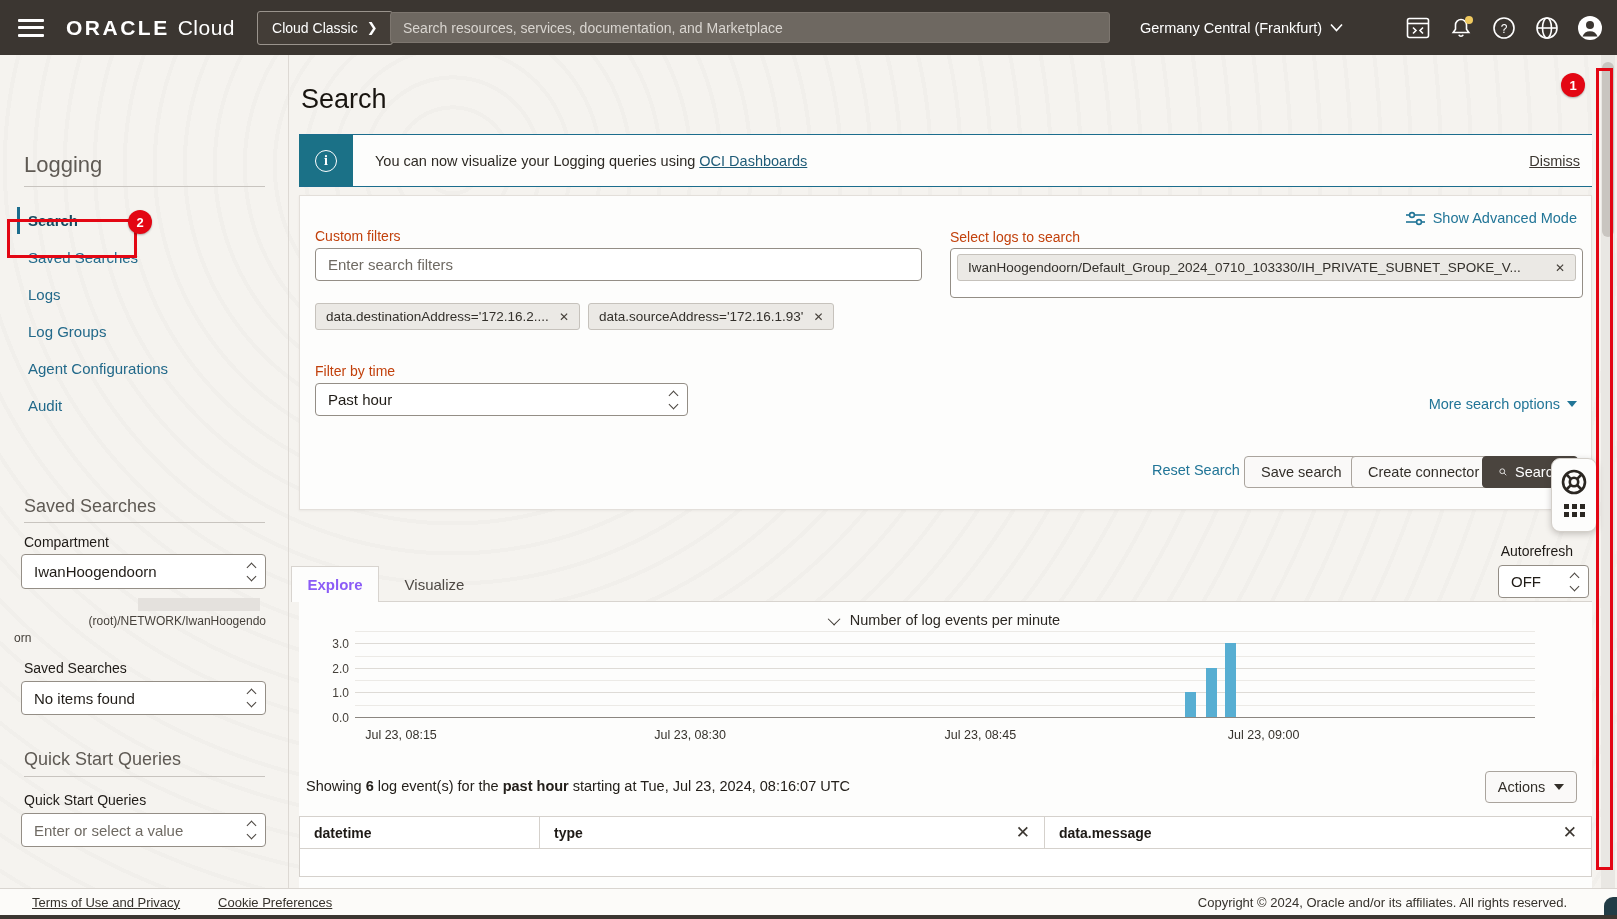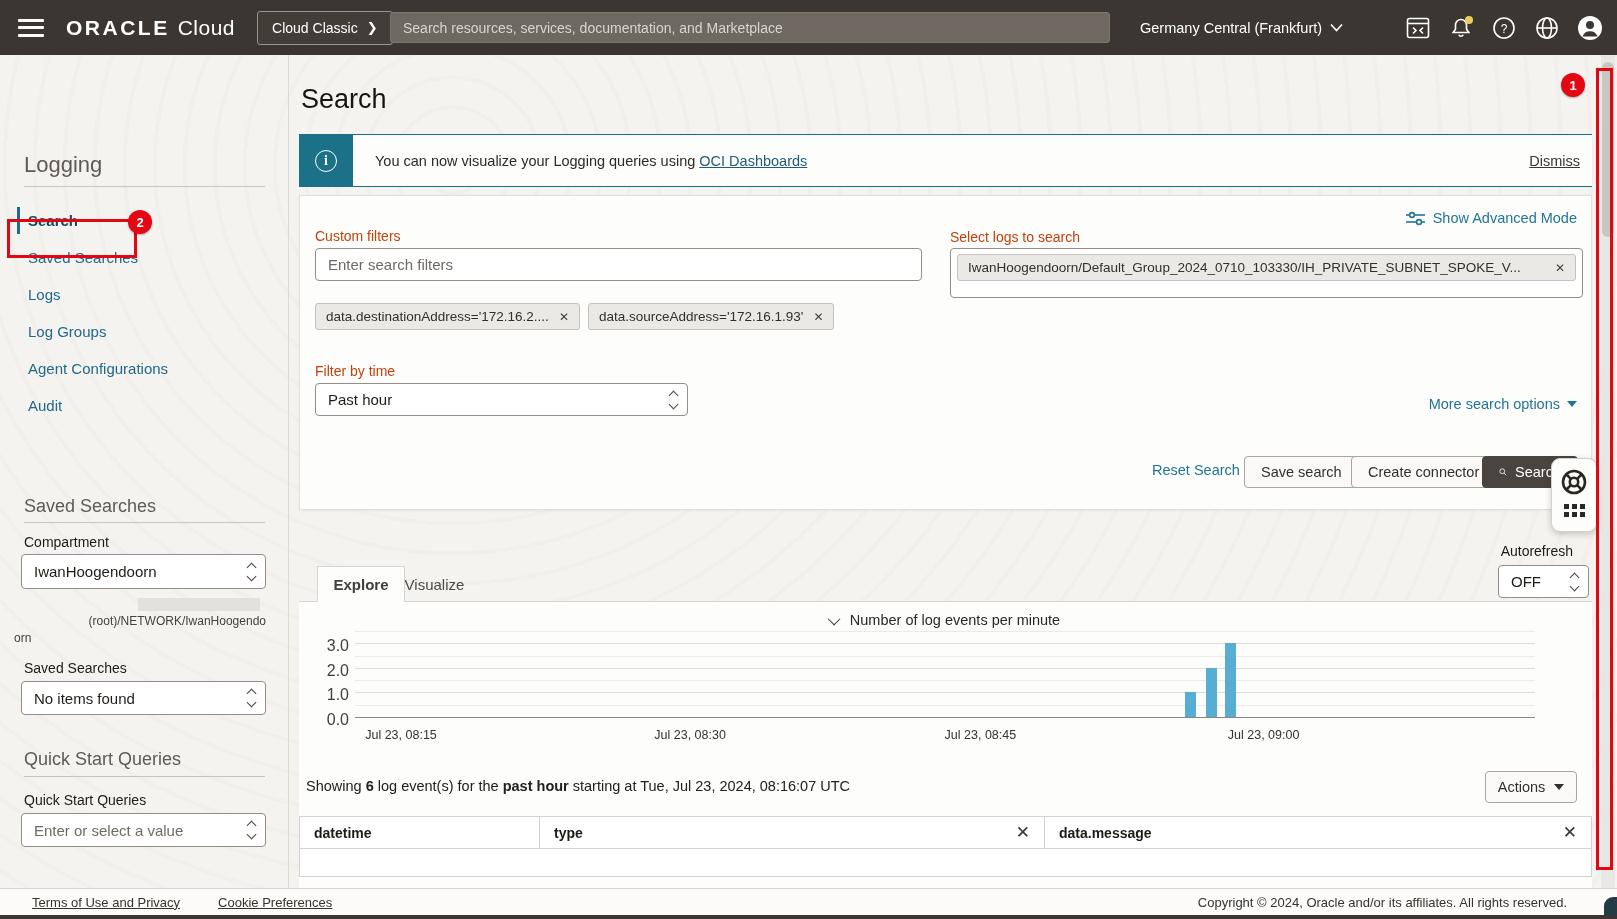--- a/index.html
+++ b/index.html
@@ -66,32 +66,32 @@
   .more-opts { position:absolute; right:14px; top:396px; color:#217597; font-size:14.5px; display:flex; align-items:center; gap:7px; cursor:pointer; }
   .caret-dn { width:0; height:0; border-left:5px solid transparent; border-right:5px solid transparent; border-top:6px solid #217597; }
   .btn { position:absolute; height:32px; display:flex; align-items:center; justify-content:center; background:#faf9f8; border:1px solid #aaa49d; border-radius:4px; font-size:14.5px; color:#332f29; padding:8px 16px; cursor:pointer; }
   .btn-dark { background:#4a443e; border-color:#4a443e; color:#fff; gap:8px; }
   .link-btn { position:absolute; color:#217597; font-size:14.5px; cursor:pointer; display:flex; align-items:center; }
 
   
   .autorefresh-label { position:absolute; left:1452px; top:543px; width:121px; text-align:right; font-size:14px; color:#1e1a16; }
   .autorefresh-select { position:absolute; left:1498px; top:565px; width:91px; height:33px; }
   .tab { position:absolute; top:566px; height:36px; display:flex; align-items:center; justify-content:center; font-size:15px; cursor:pointer; }
-  .tab.active { left:317px; width:88px; background:#fdfdfc; border:1px solid #d8d4cf; border-bottom:none; font-weight:bold; color:#404040; z-index:3; }
+  .tab.active { left:291px; width:88px; background:#fdfdfc; border:1px solid #d8d4cf; border-bottom:none; font-weight:bold; color:#8b5cf6; z-index:3; }
   .tab.idle { left:387px; width:95px; color:#4e4944; }
   .content-panel { position:absolute; left:299px; top:601px; width:1293px; height:287px; background:#fdfdfc; border-top:1px solid #d8d4cf; }
 
   
   .chart-title { position:absolute; left:0; top:10px; width:100%; text-align:center; font-size:14.5px; color:#2c2823; }
   .chart-title .cv { display:inline-block; width:9px; height:9px; border-left:1.7px solid #3c3731; border-bottom:1.7px solid #3c3731; transform:rotate(-45deg) translateY(-2px); margin-right:10px; }
   .plot { position:absolute; left:56px; top:29px; width:1180px; height:86px; }
   .gline { position:absolute; left:0; width:100%; height:1px; background:#eceae6; }
   .gline.major { background:#dedbd6; }
   .gline.axis { background:#8b8680; }
-  .ytick { position:absolute; right:1186px; width:40px; text-align:right; font-size:16px; color:#45403a; transform:translateY(-6px); }
+  .ytick { position:absolute; right:1186px; width:40px; text-align:right; font-size:12px; color:#45403a; transform:translateY(-6px); }
   .bar { position:absolute; bottom:0; width:11px; background:#57aed2; }
   .xtick { position:absolute; top:97px; width:110px; margin-left:-55px; text-align:center; font-size:12.5px; color:#36322c; }
 
   
   .summary { position:absolute; left:306px; top:778px; font-size:14.5px; color:#24201b; }
   .actions-btn { left:1485px; top:771px; width:92px; gap:9px; }
   .caret-dk { width:0; height:0; border-left:5px solid transparent; border-right:5px solid transparent; border-top:6px solid #332f29; }
   .grid-table { position:absolute; left:299px; top:816px; width:1293px; height:61px; background:#fff; border:1px solid #d5d1cc; display:flex; flex-wrap:wrap; }
   .th { height:32px; border-right:1px solid #d5d1cc; border-bottom:1px solid #d5d1cc; display:flex; align-items:center; justify-content:space-between; padding:0 14px; font-size:14px; font-weight:bold; color:#1e1a16; }
   .th:last-child { border-right:none; }

